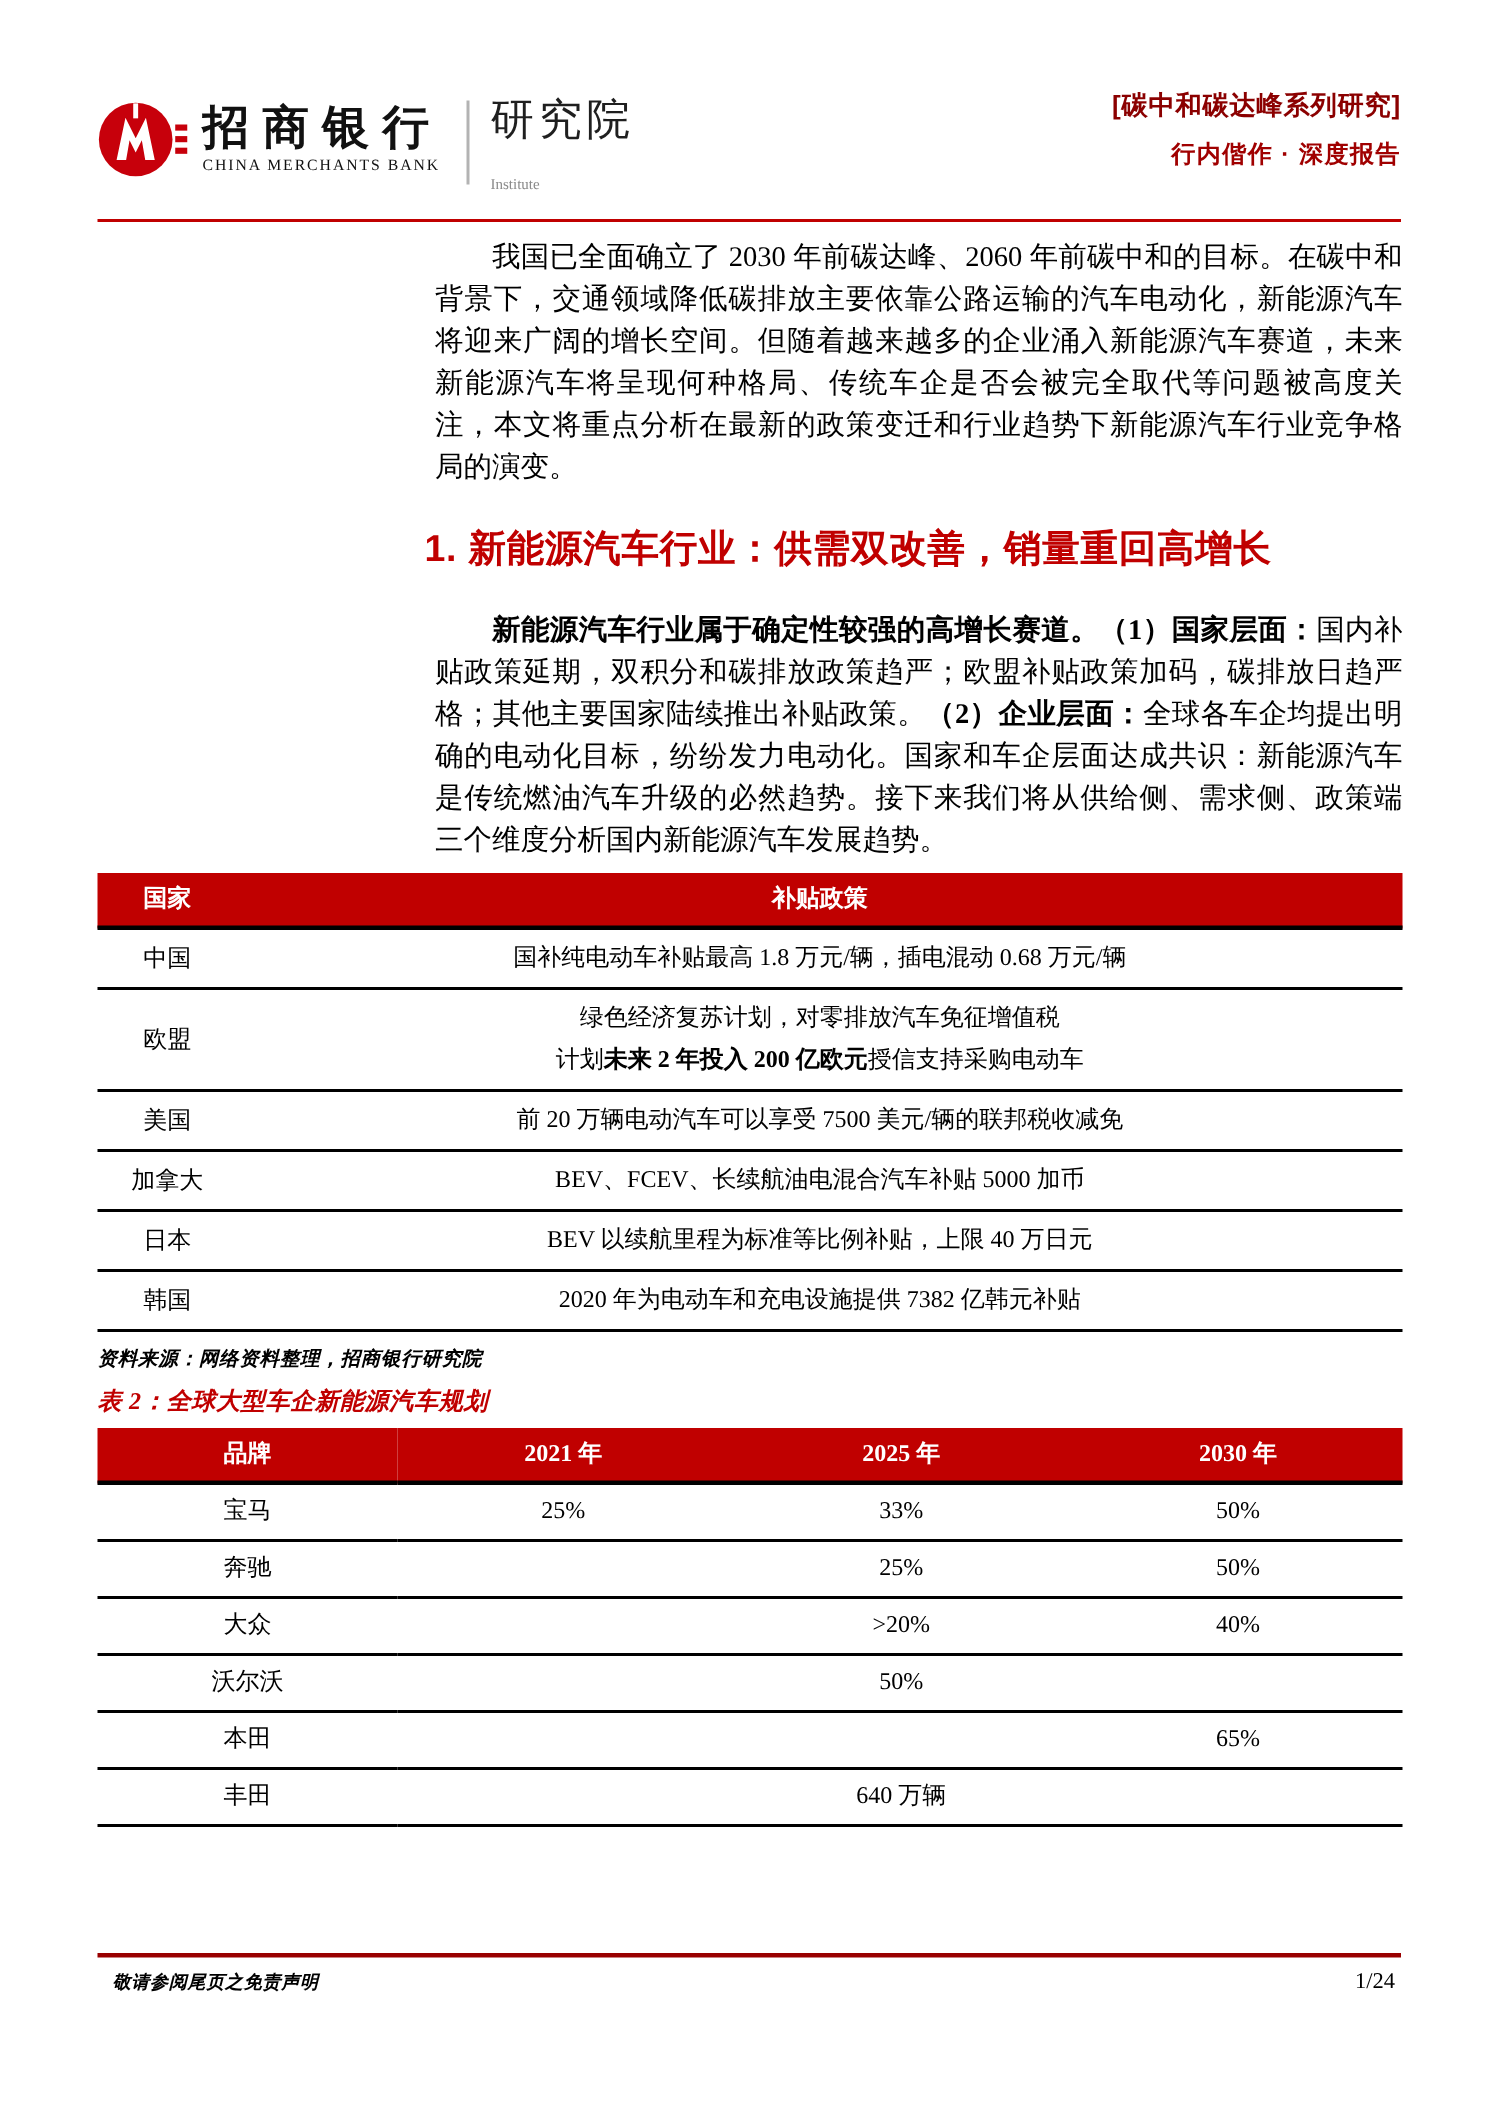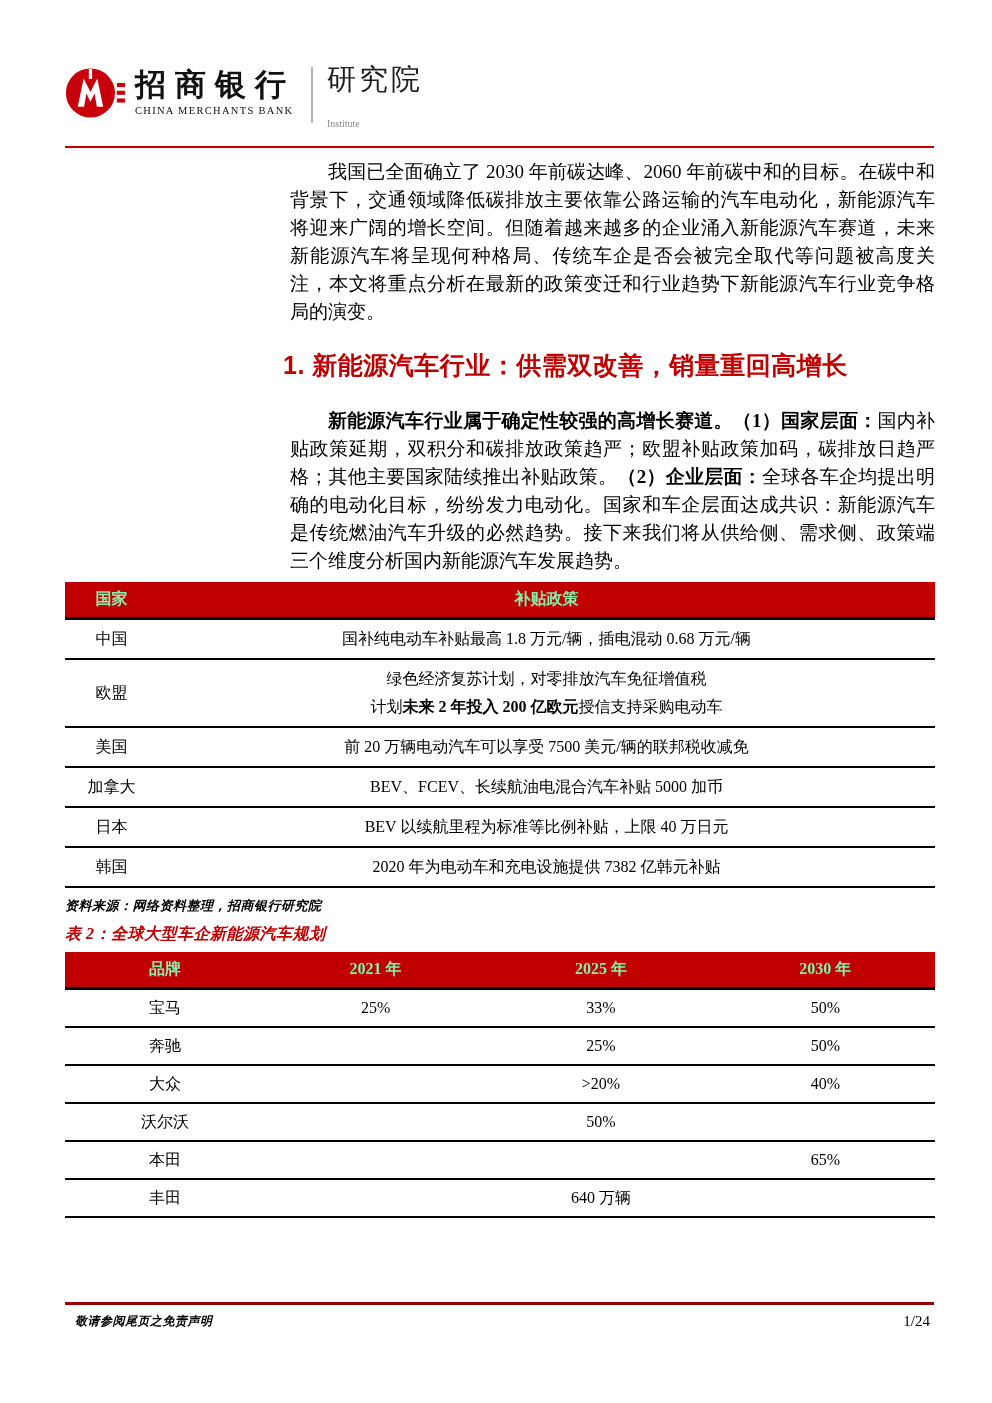--- a/index.html
+++ b/index.html
@@ -32,21 +32,21 @@
   .content { position:absolute; left:65px; top:150px; width:870px; }
   .para { margin-left:225px; font-size:19px; line-height:28px; text-align:justify; text-indent:2em; }
   .para-intro { margin-top:8px; }
   .b { font-weight:bold; }
   .section-title { margin:23px 0 0 218px; color:#c00000; font-size:25px; font-weight:bold;
                    font-family:"Liberation Sans","DejaVu Sans",sans-serif; letter-spacing:0.5px; }
   .para-2 { margin-top:25px; }
 
   .tbl-caption { color:#c00000; font-weight:bold; font-style:italic; font-size:16px; margin-top:23px; letter-spacing:0.5px; }
   table { width:100%; border-collapse:collapse; margin-top:7px; table-layout:fixed; }
-  thead th { background:#c00000; color:#86efac; font-weight:bold; font-size:16px;
+  thead th { background:#c00000; color:#ffffff; font-weight:bold; font-size:16px;
              padding:7px 11px; border-bottom:3px solid #000; }
   td { border-bottom:2px solid #000; text-align:center; font-size:16px; padding:5px 2px; vertical-align:middle; }
   .ln { line-height:28px; }
   .t2 td { padding:5px 2px; }
   .t2 .ln { line-height:26px; }
 
   .src { font-size:13px; font-weight:bold; font-style:italic; margin-top:9px; letter-spacing:0.5px; }
 
   
   .footer-rule { position:absolute; left:65px; right:58px; top:1302px; border-top:3px solid #990000; }
@@ -75,20 +75,24 @@
       <div class="bank-block">
         <div class="bank-cn">招商银行</div>
         <div class="bank-en">CHINA MERCHANTS BANK</div>
       </div>
       <div class="logo-divider"></div>
       <div class="inst-block">
         <div class="inst-cn">研究院</div>
         <div class="inst-en">Institute</div>
       </div>
     </div>
+    <div class="tagline">
+      <div class="tag1">[碳中和碳达峰系列研究]</div>
+      <div class="tag2">行内偕作 · 深度报告</div>
+    </div>
   </div>
   <div class="header-rule"></div>
 
   <div class="content">
 
     <p class="para para-intro">我国已全面确立了 2030 年前碳达峰、2060 年前碳中和的目标。在碳中和背景下，交通领域降低碳排放主要依靠公路运输的汽车电动化，新能源汽车将迎来广阔的增长空间。但随着越来越多的企业涌入新能源汽车赛道，未来新能源汽车将呈现何种格局、传统车企是否会被完全取代等问题被高度关注，本文将重点分析在最新的政策变迁和行业趋势下新能源汽车行业竞争格局的演变。</p>
 
     <div class="section-title">1. 新能源汽车行业：供需双改善，销量重回高增长</div>
 
     <p class="para para-2"><span class="b">新能源汽车行业属于确定性较强的高增长赛道。</span><span class="b">（1）国家层面：</span><span>国内补贴政策延期，双积分和碳排放政策趋严；欧盟补贴政策加码，碳排放日趋严格；其他主要国家陆续推出补贴政策。</span><span class="b">（2）企业层面：</span><span>全球各车企均提出明确的电动化目标，纷纷发力电动化。国家和车企层面达成共识：新能源汽车是传统燃油汽车升级的必然趋势。接下来我们将从供给侧、需求侧、政策端三个维度分析国内新能源汽车发展趋势。</span></p>

